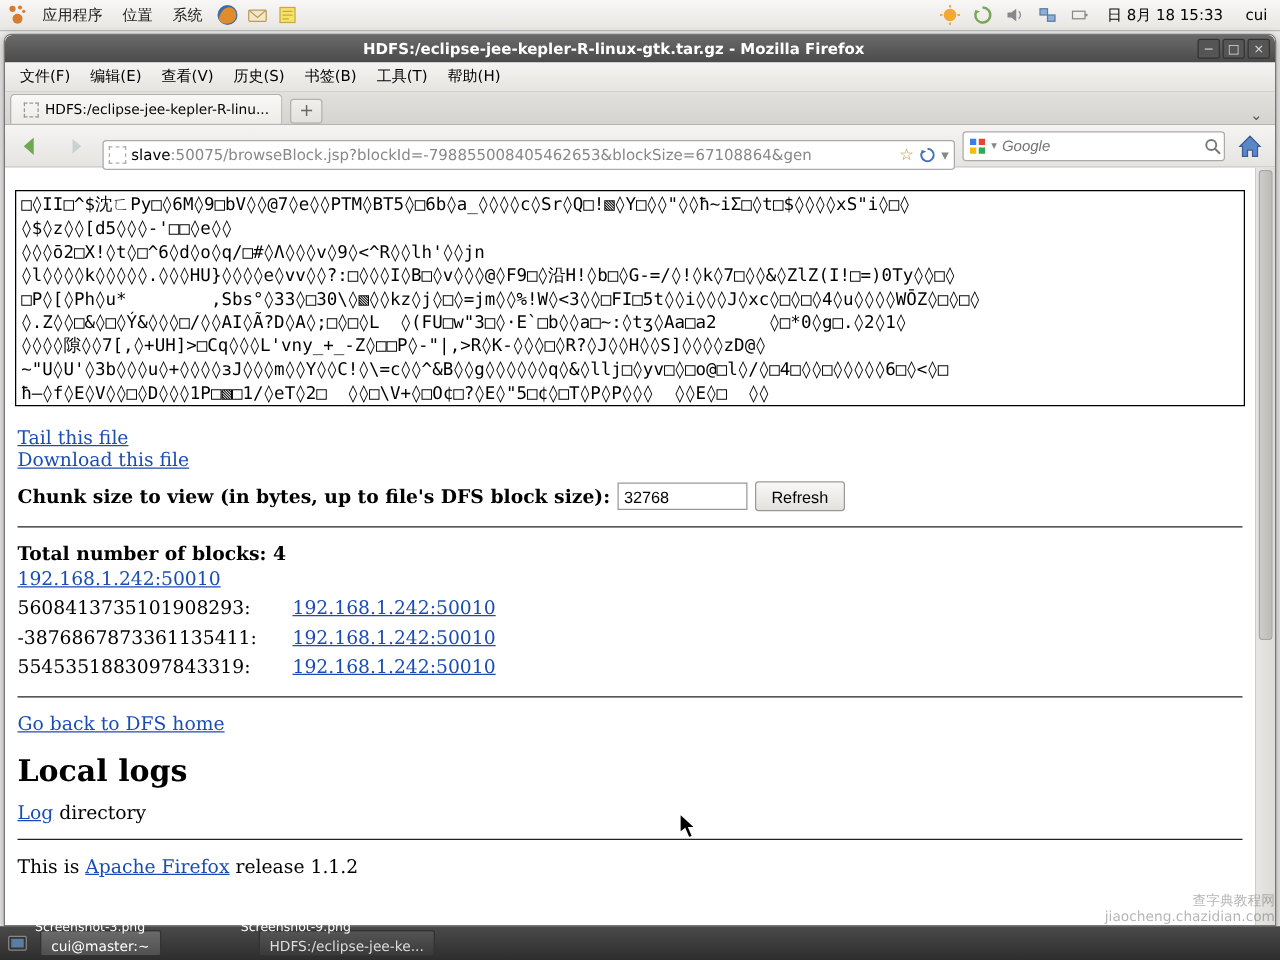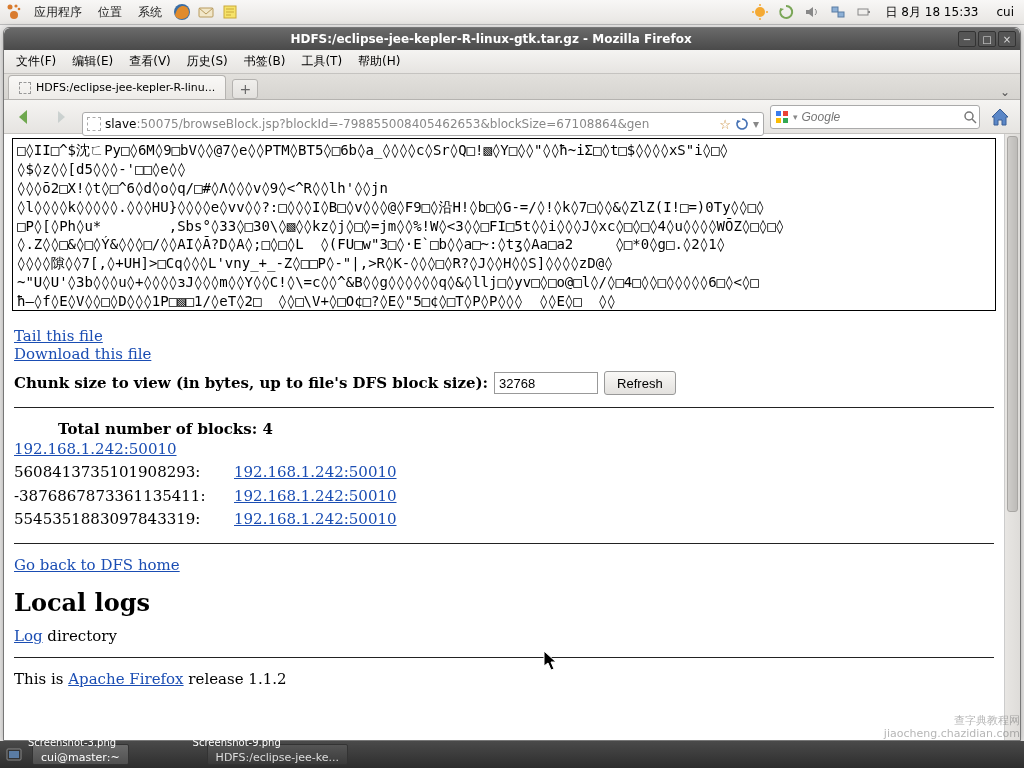--- a/index.html
+++ b/index.html
@@ -42,30 +42,30 @@
 .searchbox { width: 210px; height: 24px; border: 1px solid #aaa; border-radius: 3px; background: #fff; display: flex; align-items: center; padding: 0 4px; gap: 4px; }
 .searchbox input { border: none; outline: none; flex: 1; font-size: 12px; background: transparent; }
 .home-btn { width: 28px; height: 26px; display: flex; align-items: center; justify-content: center; }
 
 
 .content-wrap { flex: 1; display: flex; overflow: hidden; }
 .content { flex: 1; overflow-y: auto; padding: 0; font-family: "DejaVu Serif", serif; font-size: 15px; color: #000; }
 .vscroll { width: 16px; background: linear-gradient(to right,#e8e6e3,#dedcD9); border-left: 1px solid #ccc; position: relative; }
 .vscroll .thumb { position: absolute; left: 2px; right: 2px; background: linear-gradient(to right,#cfcdca,#bdbbb8); border: 1px solid #a8a6a3; border-radius: 3px; }
 
-.binary-box { margin: 4px 8px 0 8px; border: 1px solid #000; padding: 2px 4px; font-family: "DejaVu Sans Mono", monospace; font-size: 14px; line-height: 1.35; height: 173px; overflow: hidden; word-break: break-all; white-space: pre-wrap; }
+.binary-box { margin: 18px 8px 0 8px; border: 1px solid #000; padding: 2px 4px; font-family: "DejaVu Sans Mono", monospace; font-size: 14px; line-height: 1.35; height: 173px; overflow: hidden; word-break: break-all; white-space: pre-wrap; }
 
 .content section { padding: 0 10px; }
 .content a { color: #1a4db3; text-decoration: underline; }
 .content hr { border: none; border-top: 1px solid #222; margin: 12px 0; }
 .chunk-row { display: flex; align-items: center; gap: 6px; margin-top: 8px; }
 .chunk-row label { font-weight: bold; }
 .chunk-row input[type=text] { width: 104px; height: 22px; border: 1.5px solid #999; padding: 0 4px; font-size: 13px; }
 .chunk-row button { height: 24px; padding: 0 12px; background: linear-gradient(#f9f8f6,#e3e1de); border: 1px solid #999; border-radius: 3px; font-size: 13px; }
-.blocks-head { font-weight: bold; margin-top: 4px; margin-left: 44px; }
+.blocks-head { font-weight: bold; margin-top: 4px; }
 .block-row { display: flex; gap: 12px; font-size: 15px; line-height: 1.55; }
 .block-id { width: 208px; }
 h2.local-logs { font-family: "DejaVu Serif", serif; font-size: 24px; font-weight: bold; margin: 14px 0 10px; }
 .footer-line { margin: 6px 0 4px; }
 
 
 .taskbar { position: absolute; bottom: 0; left: 0; right: 0; height: 27px; background: linear-gradient(#4a4a4a,#2d2d2d); display: flex; align-items: center; padding: 0 4px; gap: 4px; }
 .taskbar .task { height: 21px; background: linear-gradient(#6a6a6a,#505050); border: 1px solid #333; border-radius: 2px; display: flex; align-items: center; gap: 5px; padding: 0 8px; color: #fff; font-size: 11px; flex-direction: column; }
 .taskbar .task.inactive { background: linear-gradient(#555,#3a3a3a); color: #ddd; }
 .taskbar .file-label { color: #fff; font-size: 10px; position: absolute; top: -18px; white-space: nowrap; }

